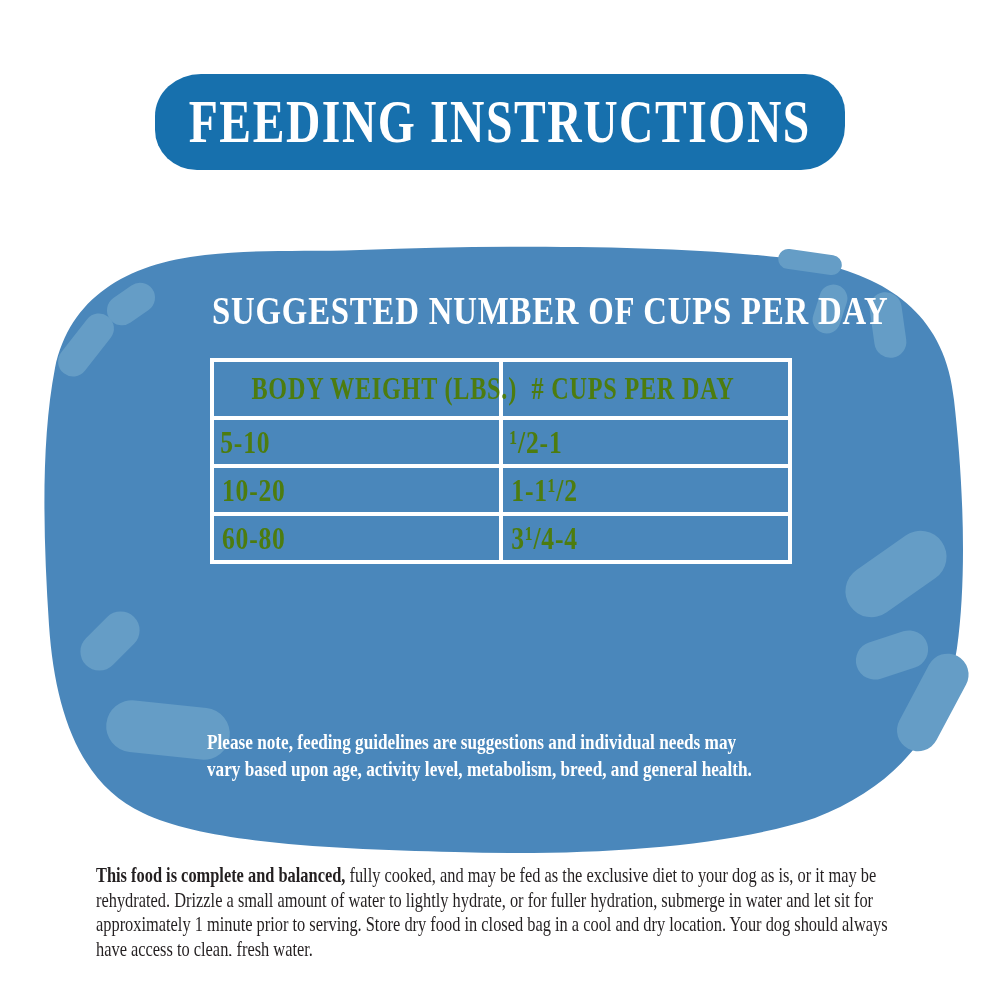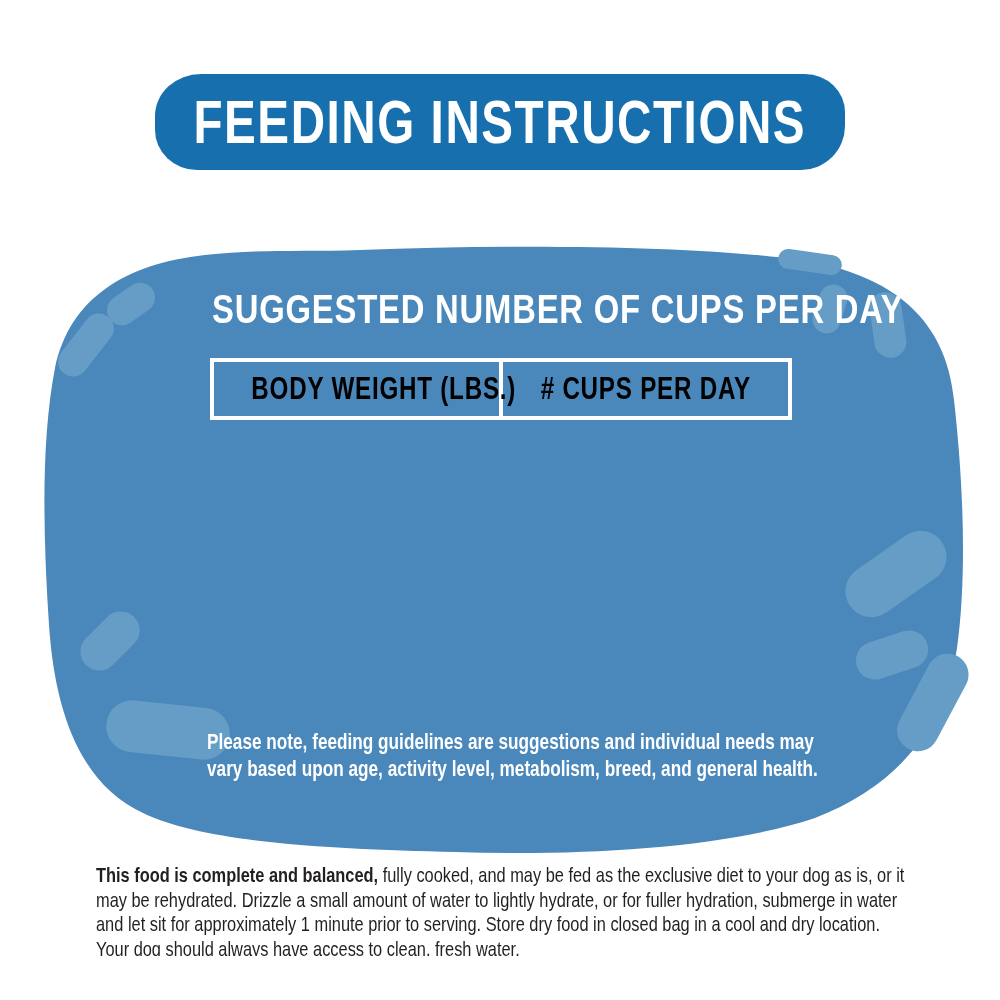--- a/index.html
+++ b/index.html
@@ -3,21 +3,21 @@
 <meta charset="utf-8">
 <style>
   * { margin: 0; padding: 0; box-sizing: border-box; }
   body { background: #ffffff; }
   .canvas {
     position: relative;
     width: 1000px;
     height: 956px;
     background: #ffffff;
     overflow: hidden;
-    font-family: Liberation Sans, sans-serif;
+    font-family: Liberation Serif, serif;
   }
   
   .banner {
     position: absolute;
     left: 155px; top: 74px;
     width: 690px; height: 96px;
     background: var(--banner_blue, #1770AD);
     border-radius: 46px 40px 44px 42px / 42px 38px 44px 40px;
     display: flex; align-items: center; justify-content: center;
   }
@@ -46,23 +46,23 @@
   }
   table.feed-table {
     position: absolute;
     left: 210px; top: 358px;
     width: 582px;
     border-collapse: collapse;
     table-layout: fixed;
   }
   .feed-table th, .feed-table td {
     border: 4px solid #ffffff;
-    text-align: center;
+    text-align: left;
     vertical-align: middle;
-    color: #000000;
+    color: #4d7c0f;
   }
   .feed-table th { height: 58px; }
   .feed-table td { height: 48px; }
   .feed-table th span {
     display: inline-block;
     font-weight: 700;
     font-size: 31px;
     letter-spacing: 1px;
     white-space: nowrap;
     transform: scaleX(0.78);
@@ -139,20 +139,32 @@
   <div class="subtitle">SUGGESTED NUMBER OF CUPS PER DAY</div>
 
   <table class="feed-table">
     <thead>
       <tr>
         <th><span>BODY WEIGHT (LBS.)</span></th>
         <th><span># CUPS PER DAY</span></th>
       </tr>
     </thead>
     <tbody>
+      <tr>
+        <td><span>5-10</span></td>
+        <td><span>¹/2-1</span></td>
+      </tr>
+      <tr>
+        <td><span>10-20</span></td>
+        <td><span>1-1¹/2</span></td>
+      </tr>
+      <tr>
+        <td><span>60-80</span></td>
+        <td><span>3¹/4-4</span></td>
+      </tr>
     </tbody>
   </table>
 
   <div class="note">
     <span>Please note, feeding guidelines are suggestions and individual needs may</span>
     <span>vary based upon age, activity level, metabolism, breed, and general health.</span>
   </div>
 
   <div class="footer"><span class="lead">This food is complete and balanced,</span><span> fully cooked, and may be fed as the exclusive diet to your dog as is, or it may be rehydrated. Drizzle a small amount of water to lightly hydrate, or for fuller hydration, submerge in water and let sit for approximately 1 minute prior to serving. Store dry food in closed bag in a cool and dry location. Your dog should always have access to clean, fresh water.</span></div>
 

